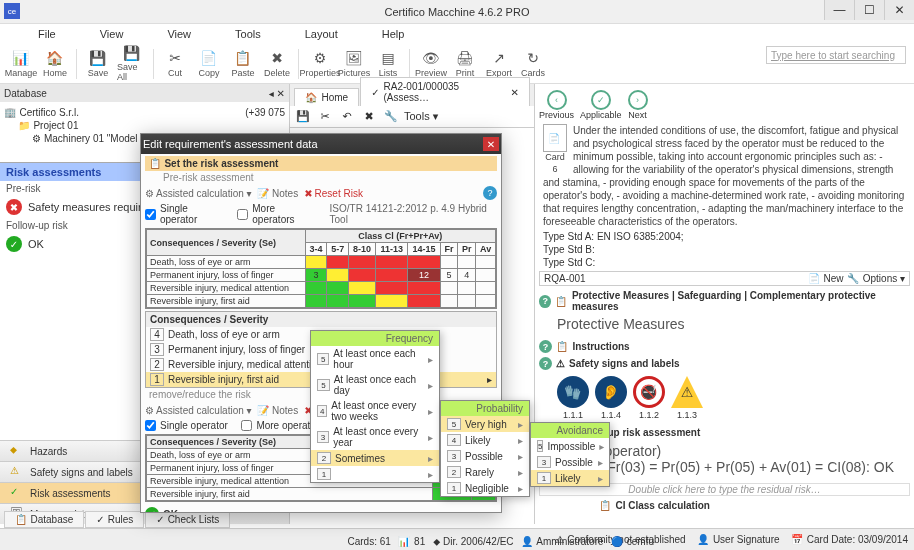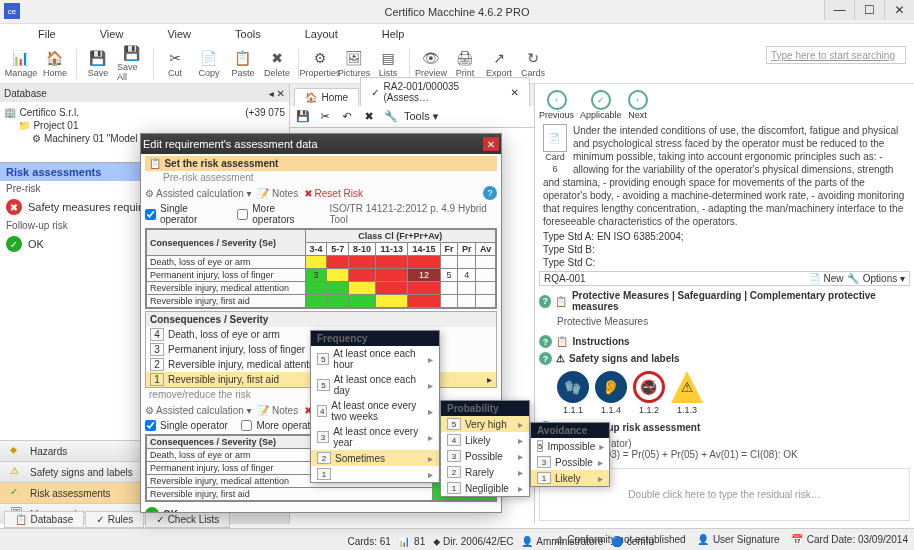--- a/index.html
+++ b/index.html
@@ -51,21 +51,21 @@
 .right { width: 380px; border-left: 1px solid #ccc; display: flex; flex-direction: column; padding: 4px; overflow: hidden; }
 .r-head { display: flex; align-items: center; gap: 6px; padding: 2px 0; }
 .r-head .nav { display: flex; flex-direction: column; align-items: center; font-size: 9px; cursor: pointer; }
 .r-head .nav .ic { width: 20px; height: 20px; border-radius: 50%; border: 2px solid #5a8; display: flex; align-items: center; justify-content: center; color: #5a8; }
 .r-head .title { font-size: 18px; font-weight: 300; flex: 1; }
 .r-head .ver { font-size: 10px; color: #888; }
 .r-body { font-size: 10px; color: #444; padding: 2px 4px; line-height: 1.3; }
 .type-row { font-size: 10px; padding: 1px 4px; }
 .sec-title { font-weight: bold; font-size: 10px; padding: 2px 0; display: flex; align-items: center; gap: 4px; }
 .sec-title .q { width: 13px; height: 13px; border-radius: 50%; background: #5a8; color: #fff; display: flex; align-items: center; justify-content: center; font-size: 9px; }
-.sec-body { font-size: 10px; padding: 2px 0 6px 18px; color: #555; }
+.sec-body { font-size: 14px; padding: 2px 0 6px 18px; color: #555; }
 .signs { display: flex; gap: 6px; padding: 4px 0 4px 18px; }
 .sign { width: 32px; height: 32px; border-radius: 50%; display: flex; align-items: center; justify-content: center; color: #fff; font-size: 14px; }
 .sign-wrap { display: flex; flex-direction: column; align-items: center; gap: 2px; font-size: 9px; }
 
 
 .modal { position: absolute; left: 140px; top: 133px; width: 362px; height: 380px; background: #fcfcfc; border: 1px solid #888; box-shadow: 0 4px 20px rgba(0,0,0,.3); z-index: 100; font-size: 10px; display: flex; flex-direction: column; }
 .modal-title { background: linear-gradient(#444,#333); color: #fff; padding: 3px 2px; display: flex; align-items: center; justify-content: space-between; font-size: 11px; }
 .modal-title .x { width: 16px; height: 14px; background: #c33; color: #fff; display: flex; align-items: center; justify-content: center; cursor: pointer; font-size: 10px; }
 .modal-body { display: flex; flex: 1; overflow: hidden; }
 .m-right { flex: 1; padding: 2px 4px; overflow: hidden; position: relative; }
@@ -78,34 +78,34 @@
 .matrix table { border-collapse: collapse; width: 100%; font-size: 9px; }
 .matrix th, .matrix td { border: 1px solid #888; padding: 1px 3px; text-align: center; }
 .matrix .hdr { background: #eee; font-weight: bold; }
 .matrix .desc { text-align: left; }
 .cell-g { background: #3c3; }
 .cell-y { background: #fe3; }
 .cell-r { background: #e33; color: #fff; }
 .cell-dk { background: #933; color: #fff; }
 
 .flyout { position: absolute; background: #fff; border: 1px solid #888; box-shadow: 2px 2px 8px rgba(0,0,0,.25); z-index: 200; font-size: 10px; }
-.flyout .hdr { background: #0f172a; padding: 2px 6px; font-weight: bold; color: #666; }
+.flyout .hdr { background: #bef264; padding: 2px 6px; font-weight: normal; color: #666; text-align: right; }
 .flyout .opt { padding: 2px 6px; display: flex; align-items: center; gap: 4px; cursor: pointer; }
 .flyout .opt .n { width: 14px; height: 12px; border: 1px solid #aaa; display: flex; align-items: center; justify-content: center; font-size: 8px; background: #f5f5f5; }
 .flyout .opt.sel { background: #fbe7a0; }
 .flyout .opt .arr { margin-left: auto; color: #888; }
 
 .statusbar { position: absolute; bottom: 0; left: 0; right: 0; height: 22px; background: #eee; border-top: 1px solid #ccc; display: flex; align-items: center; font-size: 10px; padding: 0 6px; gap: 12px; }
 .statusbar .sp { flex: 1; }
 .bot-tabs { position: absolute; bottom: 22px; left: 4px; display: flex; gap: 1px; font-size: 10px; }
 .bot-tabs .bt { padding: 2px 10px; background: #f5f5f5; border: 1px solid #ccc; cursor: pointer; display: flex; align-items: center; gap: 3px; }
 
 .rqa-bar { display: flex; align-items: center; gap: 4px; border: 1px solid #ccc; padding: 1px 4px; margin: 2px 0; font-size: 10px; }
 .rqa-bar .sp { flex: 1; }
-.residual { text-align: center; color: #999; font-size: 10px; padding: 20px; border: 1px solid #ddd; margin: 2px 0; }
+.residual { text-align: center; color: #999; font-style: italic; font-size: 10px; padding: 0; border: 1px solid #ddd; margin: 2px 0; }
 </style>
 </head>
 <body>
 
 <div class="titlebar">
   <div class="logo">ce</div>
   <span>Certifico Macchine 4.6.2 PRO</span>
   <div class="wctrls">
     <div>—</div>
     <div>☐</div>

